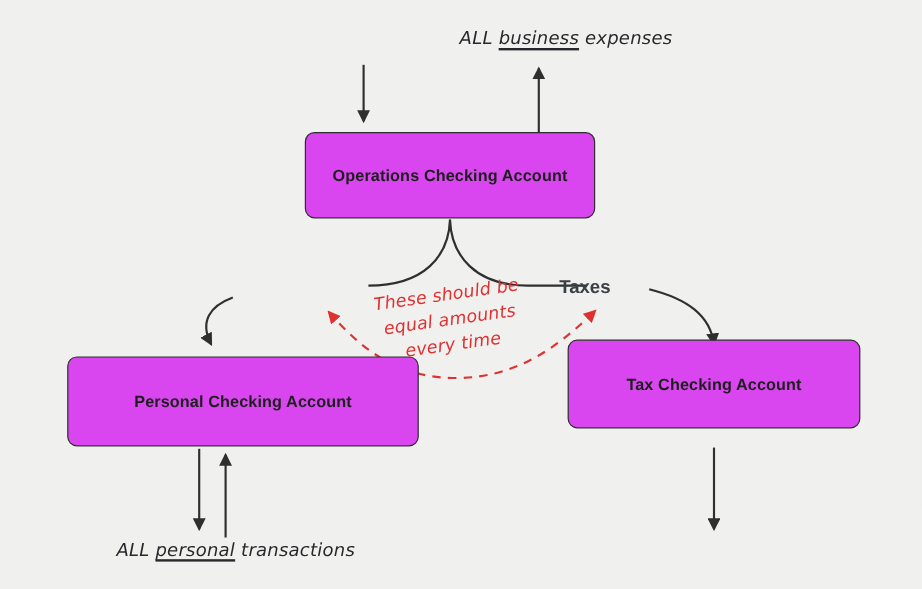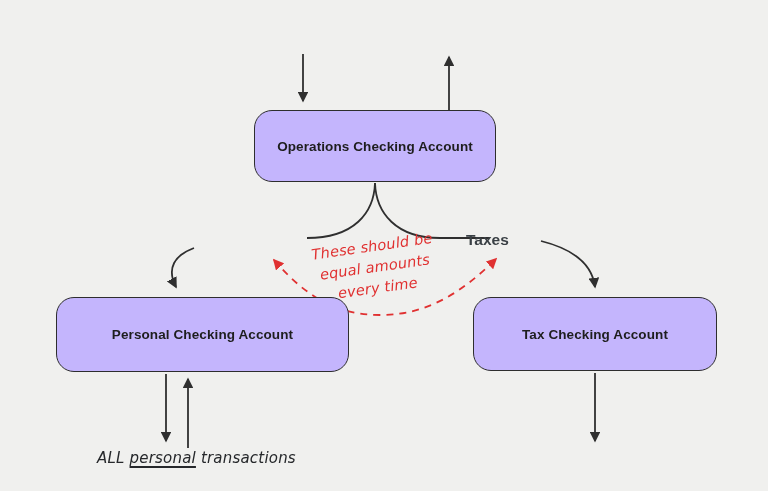--- a/index.html
+++ b/index.html
@@ -16,22 +16,22 @@
   }
   svg.connectors {
     position: absolute;
     inset: 0;
     pointer-events: none;
   }
   .node-box {
     position: absolute;
     box-sizing: border-box;
     border: 1.8px solid #2e2e2e;
-    border-radius: 18px;
-    background: #c4b5fd;
+    border-radius: 8px;
+    background: #d946ef;
     display: flex;
     align-items: center;
     justify-content: center;
   }
   .node-title {
     font-family: "Liberation Sans", sans-serif;
     font-weight: bold;
     font-size: 13.5px;
     color: #1e1e1e;
     letter-spacing: 0.1px;
@@ -67,21 +67,21 @@
     transform: rotate(-8deg);
     font-family: "DejaVu Sans", sans-serif;
     font-style: italic;
     font-size: 14.5px;
     line-height: 1.45;
     color: #e03131;
     letter-spacing: 0.2px;
   }
   .box-operations { left: 254px; top: 110px; width: 242px; height: 72px; }
   .box-personal   { left: 56px;  top: 297px; width: 293px; height: 75px; }
-  .box-tax        { left: 473px; top: 297px; width: 244px; height: 74px; align-items: center; }
+  .box-tax        { left: 473px; top: 283px; width: 244px; height: 74px; align-items: center; }
 
   .lbl-revenues          { left: 262px; top: 25px; }
   .lbl-business-expenses { left: 383px; top: 23px; }
   .lbl-base-wages        { left: 197px; top: 231px; }
   .lbl-taxes             { left: 466px; top: 231px; font-weight: bold; }
   .lbl-personal-trans    { left: 97px;  top: 449px; }
   .lbl-tax-payments      { left: 487px; top: 450px; }
 </style>
 </head>
 <body>
@@ -121,20 +121,23 @@
     <span class="node-title">Operations Checking Account</span>
   </div>
   <div class="node-box box-personal">
     <span class="node-title">Personal Checking Account</span>
   </div>
   <div class="node-box box-tax">
     <span class="node-title">Tax Checking Account</span>
   </div>
 
 
+  <div class="hand-label lbl-business-expenses">
+    <span>ALL </span><span class="u">business</span><span> expenses</span>
+  </div>
 
   <div class="hand-label lbl-personal-trans">
     <span>ALL </span><span class="u">personal</span><span> transactions</span>
   </div>
 
 
   <div class="sans-label lbl-taxes">
     <span>Taxes</span>
   </div>
 

